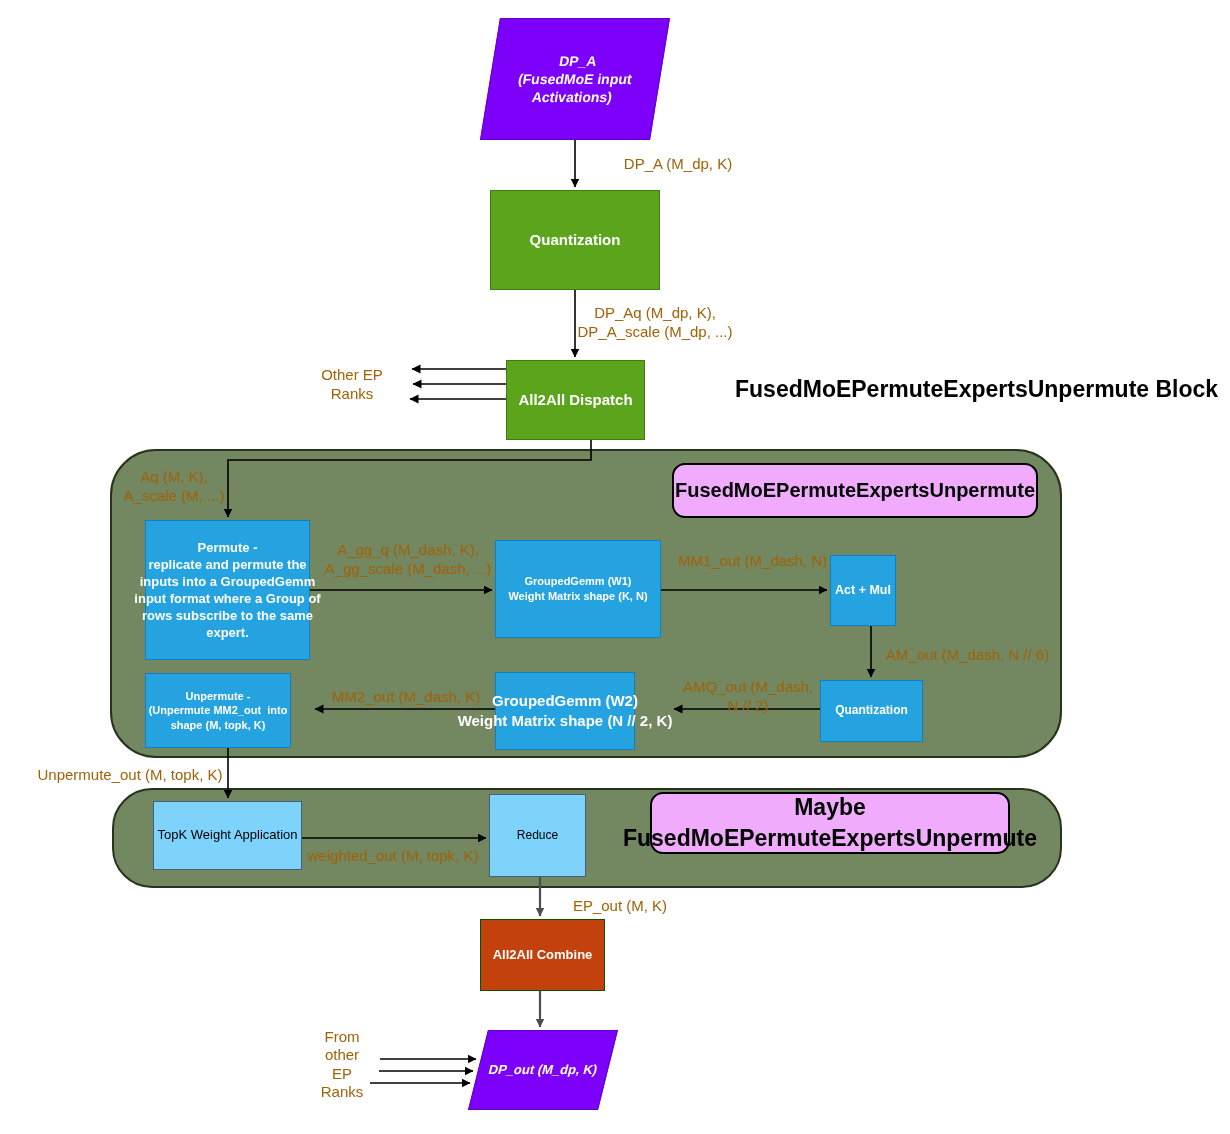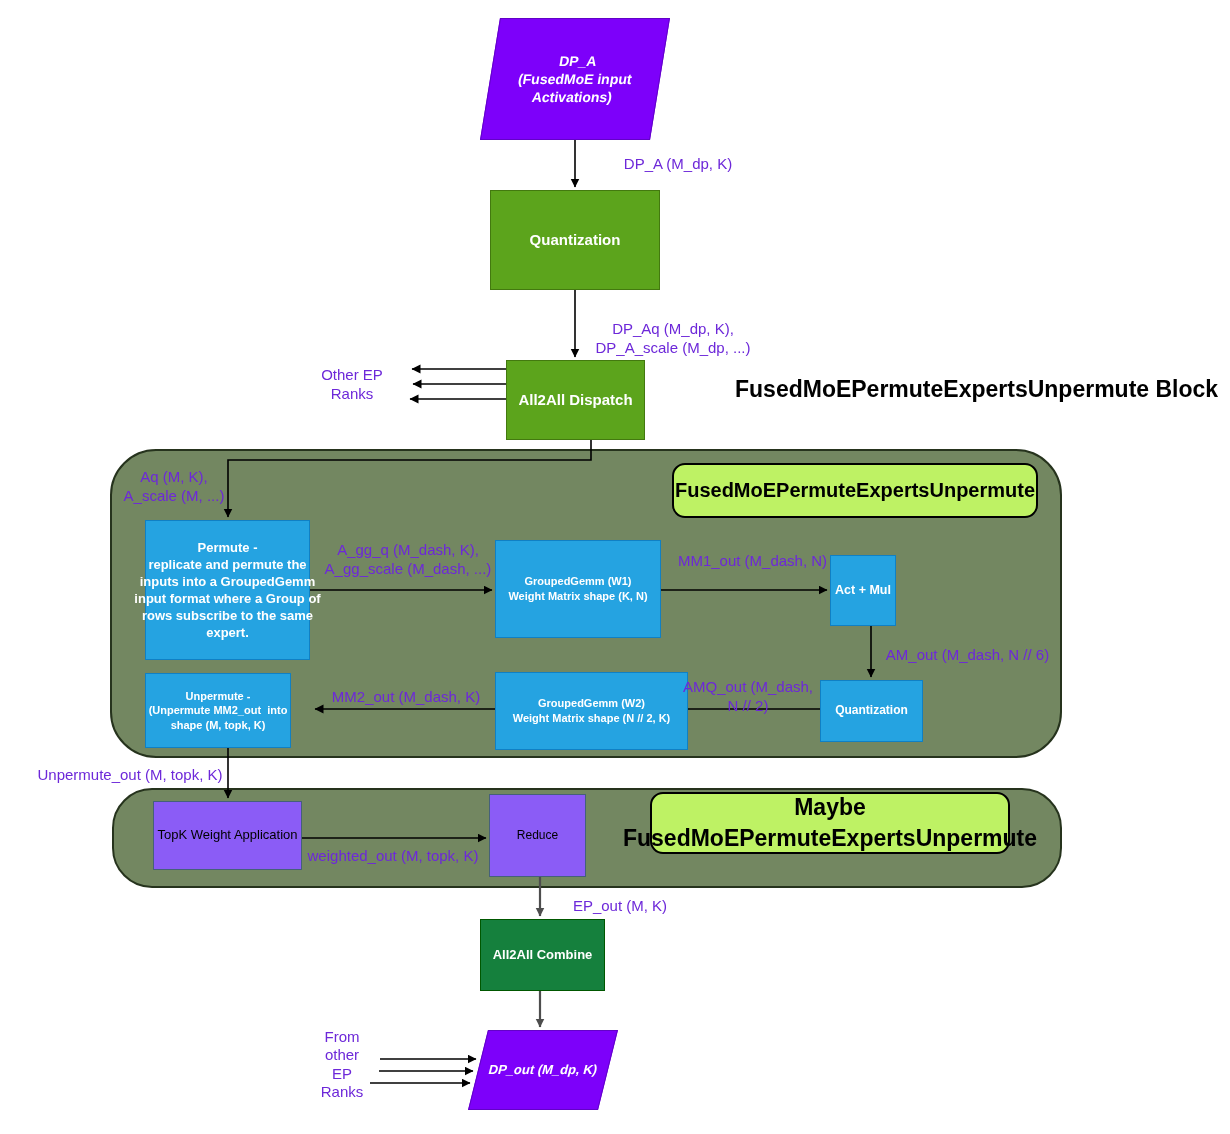--- a/index.html
+++ b/index.html
@@ -10,33 +10,33 @@
   .container{
     position:absolute;background:#738761;border:2px solid #26331d;
     border-radius:46px;z-index:1;box-sizing:border-box;
   }
   svg.overlay{position:absolute;left:0;top:0;z-index:2;pointer-events:none;}
   .node{
     position:absolute;display:flex;align-items:center;justify-content:center;
     text-align:center;white-space:pre;box-sizing:border-box;z-index:3;line-height:1.3;
   }
   .green{background:#5ca41c;border:1.5px solid #43790f;color:#fff;font-weight:bold;font-size:15px;}
-  .dgreen{background:#15803d;border:1.5px solid #005700;color:#fff;font-weight:bold;font-size:13px;}
+  .dgreen{background:#c2410c;border:1.5px solid #005700;color:#fff;font-weight:bold;font-size:13px;}
   .blue{background:#25a3e1;border:1.5px solid #1080c4;color:#fff;font-weight:bold;font-size:11px;line-height:1.32;}
-  .lblue{background:#8b5cf6;border:1.5px solid #45607a;color:#000;font-weight:normal;font-size:13px;}
+  .lblue{background:#7dd3fc;border:1.5px solid #45607a;color:#000;font-weight:normal;font-size:13px;}
   .purple{background:#7d00fa;border:1.5px solid #6202c7;color:#fff;font-weight:bold;}
   .para1{transform:skewX(-9.3deg);font-size:14px;}
   .para2{transform:skewX(-14deg);font-size:13px;}
   .whitebox{
     position:absolute;display:flex;align-items:center;justify-content:center;
-    background:#bef264;border:2px solid #000;border-radius:13px;font-weight:bold;
+    background:#f0abfc;border:2px solid #000;border-radius:13px;font-weight:bold;
     text-align:center;white-space:pre;z-index:3;box-sizing:border-box;line-height:1.35;
   }
   .lbl{
-    position:absolute;font-size:15px;color:#6d28d9;text-align:center;
+    position:absolute;font-size:15px;color:#a16207;text-align:center;
     white-space:pre;line-height:1.25;z-index:4;
   }
   .title{
     position:absolute;font-size:23px;font-weight:bold;color:#000;
     text-align:center;z-index:4;white-space:pre;
   }
 </style>
 </head>
 <body>
 
@@ -95,41 +95,41 @@
 rows subscribe to the same
 expert.</div>
 
 <div class="node blue" style="left:495px;top:540px;width:166px;height:98px;font-size:11px;">GroupedGemm (W1)
 Weight Matrix shape (K, N)</div>
 
 <div class="node blue" style="left:830px;top:555px;width:66px;height:71px;font-size:12.5px;">Act + Mul</div>
 
 <div class="node blue" style="left:820px;top:680px;width:103px;height:62px;font-size:12px;">Quantization</div>
 
-<div class="node blue" style="left:495px;top:672px;width:193px;height:78px;font-size:11px;">GroupedGemm (W2)
+<div class="node blue" style="left:495px;top:672px;width:140px;height:78px;font-size:15px;">GroupedGemm (W2)
 Weight Matrix shape (N // 2, K)</div>
 
 <div class="node blue" style="left:145px;top:673px;width:146px;height:75px;font-size:11px;">Unpermute -
 (Unpermute MM2_out  into
 shape (M, topk, K)</div>
 
 <div class="whitebox" style="left:650px;top:792px;width:360px;height:62px;font-size:23px;">Maybe
 FusedMoEPermuteExpertsUnpermute</div>
 
 <div class="node lblue" style="left:153px;top:801px;width:149px;height:69px;">TopK Weight Application</div>
 
 <div class="node lblue" style="left:489px;top:794px;width:97px;height:83px;font-size:12px;">Reduce</div>
 
 <div class="node dgreen" style="left:480px;top:919px;width:125px;height:72px;">All2All Combine</div>
 
 <div class="node purple para2" style="left:478px;top:1030px;width:130px;height:80px;">DP_out (M_dp, K)</div>
 
 <div class="lbl" style="left:618px;top:155px;width:120px;">DP_A (M_dp, K)</div>
 
-<div class="lbl" style="left:588px;top:304px;width:170px;margin-top:16px;">DP_Aq (M_dp, K),
+<div class="lbl" style="left:570px;top:304px;width:170px;">DP_Aq (M_dp, K),
 DP_A_scale (M_dp, ...)</div>
 
 <div class="lbl" style="left:313px;top:366px;width:78px;">Other EP
 Ranks</div>
 
 <div class="lbl" style="left:118px;top:468px;width:112px;">Aq (M, K),
 A_scale (M, ...)</div>
 
 <div class="lbl" style="left:316px;top:541px;width:184px;">A_gg_q (M_dash, K),
 A_gg_scale (M_dash, ...)</div>

